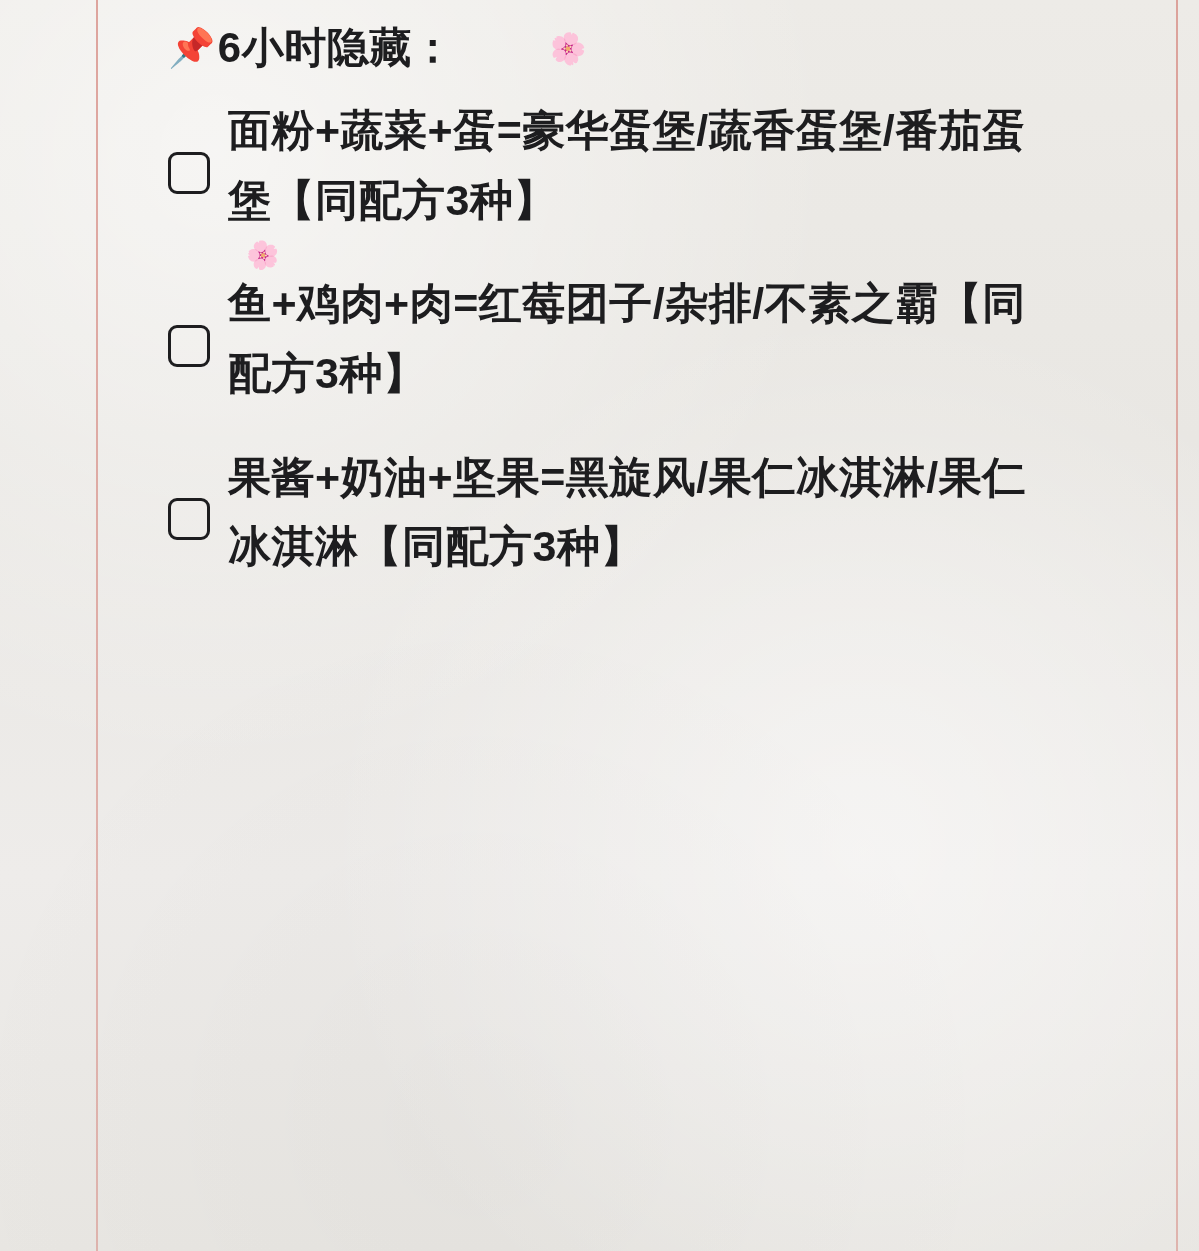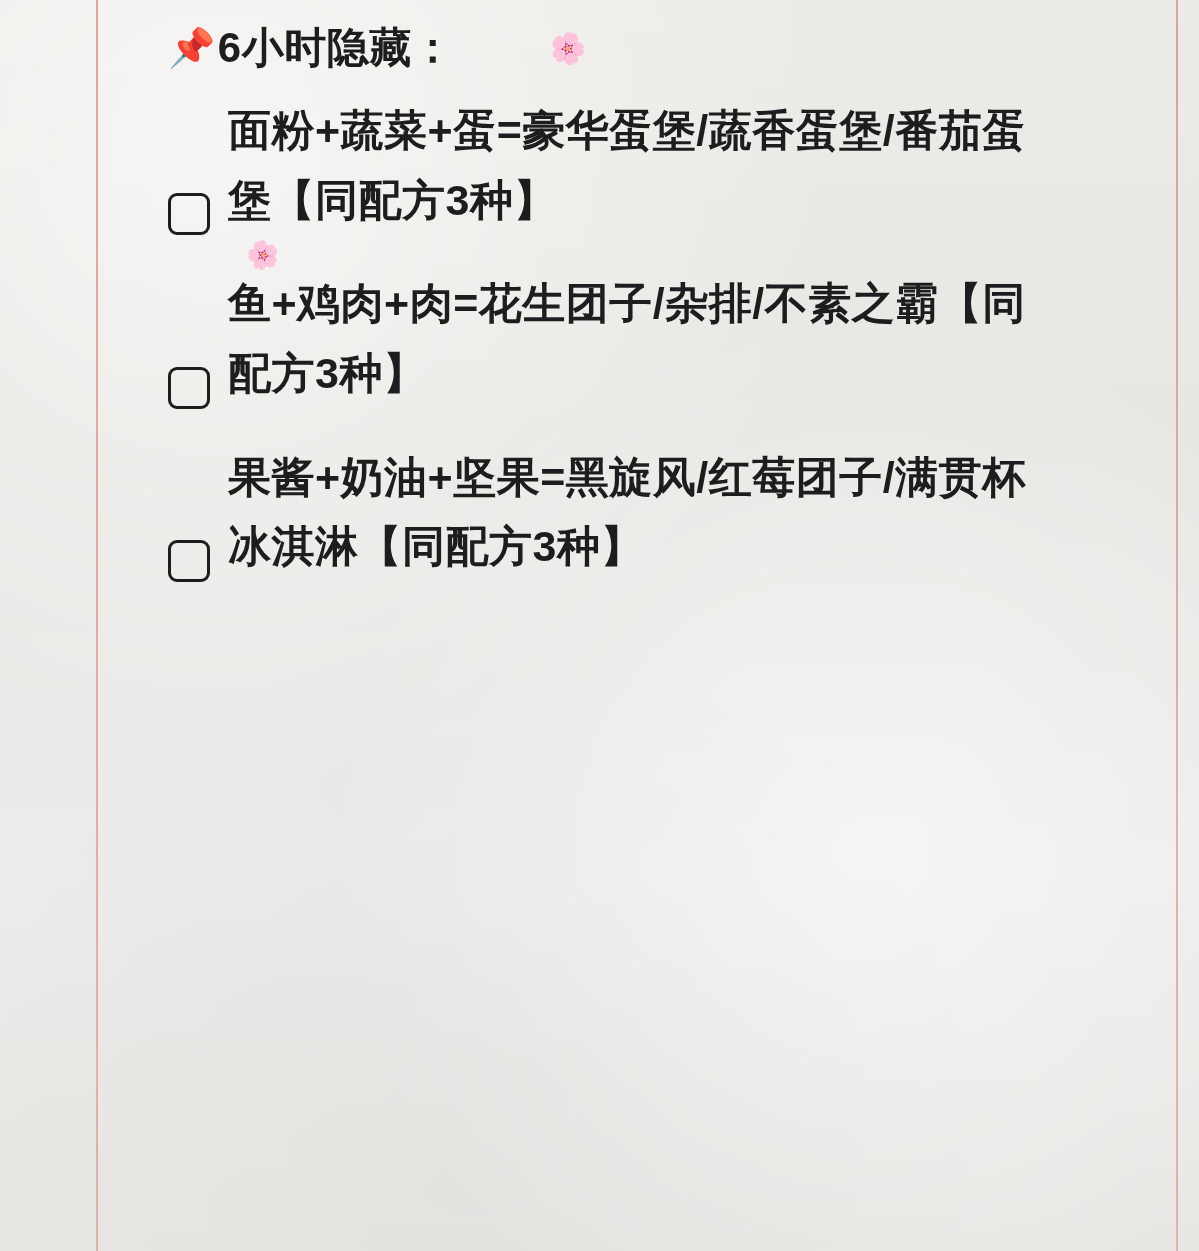--- a/index.html
+++ b/index.html
@@ -64,21 +64,21 @@
     margin-left: 96px;
     font-size: 30px;
     opacity: 0.85;
     transform: rotate(18deg);
   }
 
   .list { margin: 0; padding: 0; list-style: none; }
 
   .item {
     display: flex;
-    align-items: flex-end;
+    align-items: center;
     margin-bottom: 34px;
     position: relative;
   }
 
   .checkbox {
     flex: 0 0 auto;
     width: 42px;
     height: 42px;
     border: 3px solid #1d1d1f;
     border-radius: 9px;
@@ -124,25 +124,25 @@
     <ul class="list">
 
       <li class="item">
         <span class="checkbox"></span>
         <span class="item-text">面粉+蔬菜+蛋=豪华蛋堡/蔬香蛋堡/番茄蛋堡【同配方3种】</span>
       </li>
 
       <li class="item">
         <span class="petal-float petal-a">🌸</span>
         <span class="checkbox"></span>
-        <span class="item-text">鱼+鸡肉+肉=花生团子/杂排/不素之霸【同配方3种】</span>
+        <span class="item-text">鱼+鸡肉+肉=红莓团子/杂排/不素之霸【同配方3种】</span>
       </li>
 
 
 
       <li class="item">
         <span class="checkbox"></span>
-        <span class="item-text">果酱+奶油+坚果=黑旋风/红莓团子/满贯杯冰淇淋【同配方3种】</span>
+        <span class="item-text">果酱+奶油+坚果=黑旋风/果仁冰淇淋/果仁冰淇淋【同配方3种】</span>
       </li>
 
     </ul>
   </div>
 </div>
 
 </body></html>

